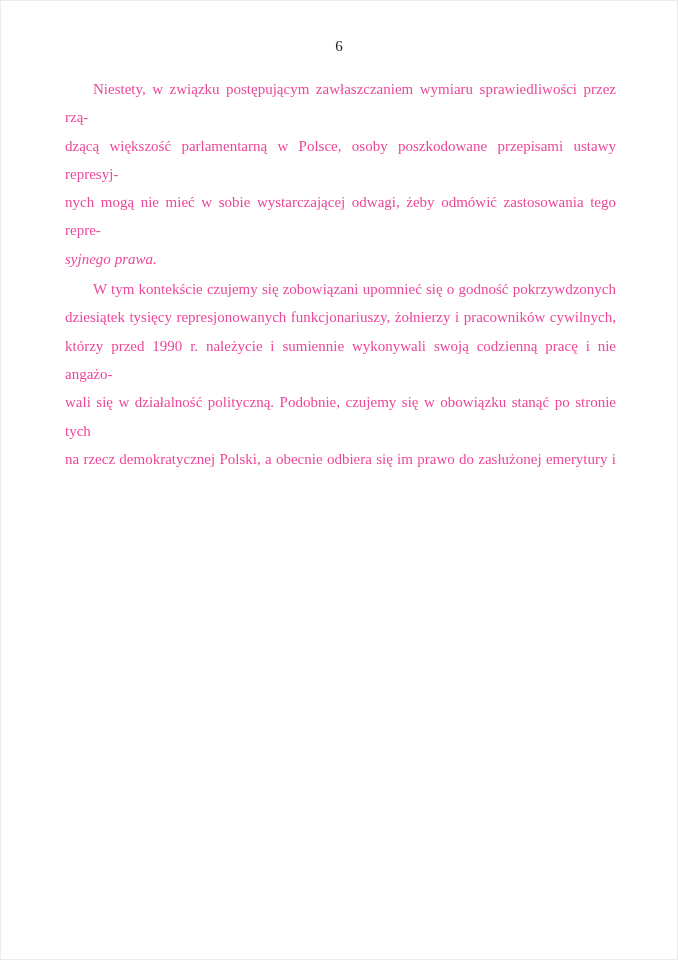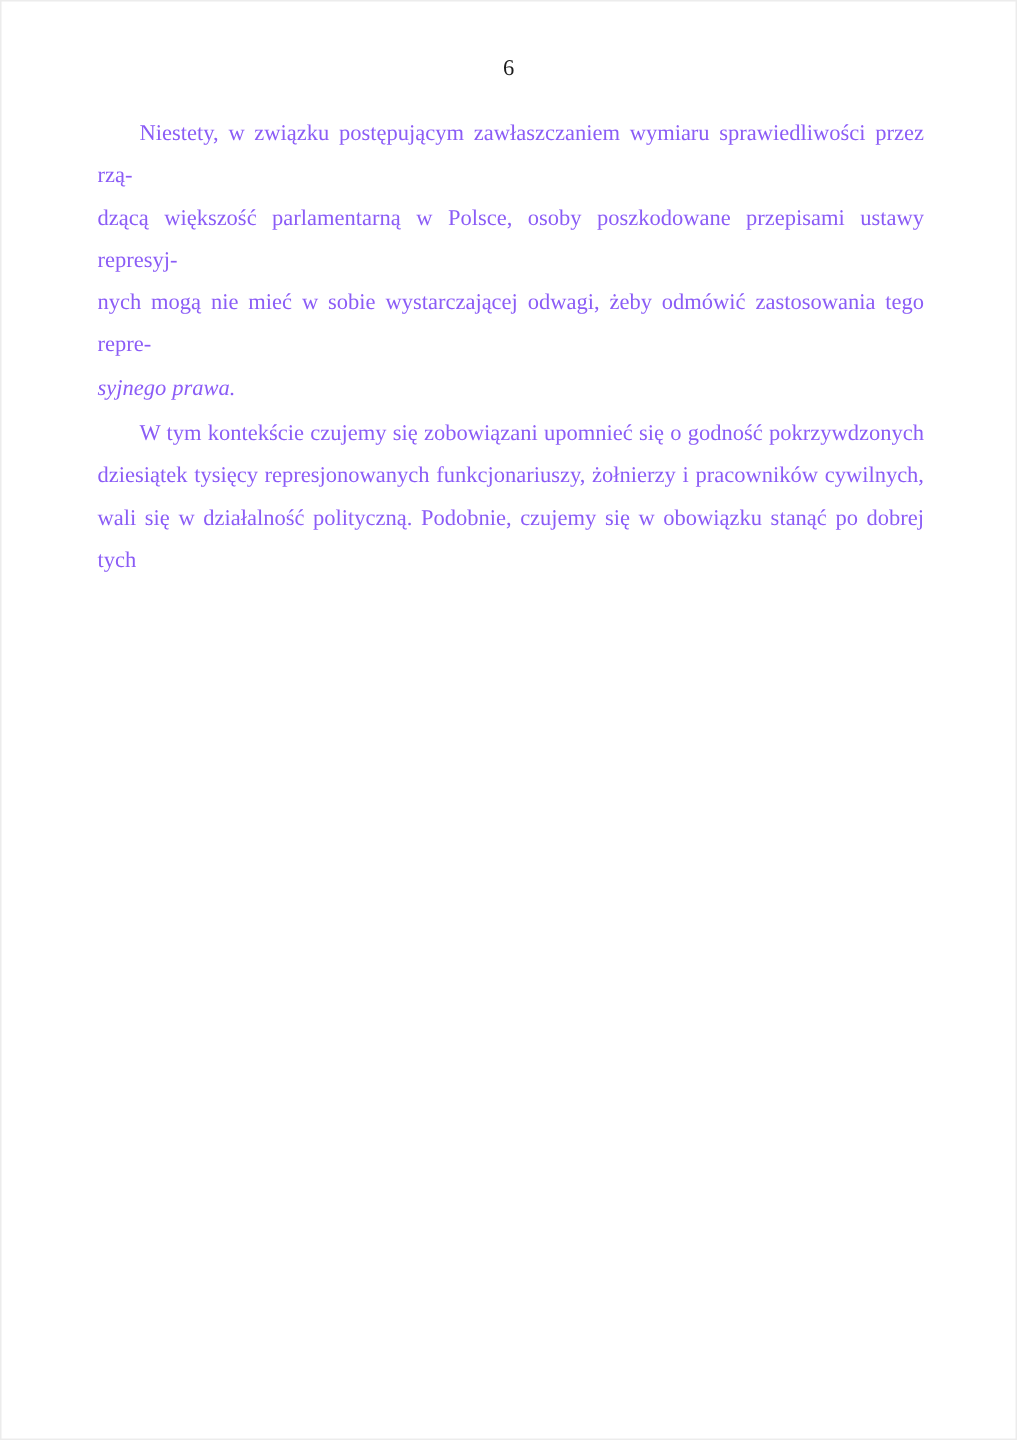--- a/index.html
+++ b/index.html
@@ -35,21 +35,21 @@
     line-height: 18px;
     color: #1c1c1c;
   }
   .text-block {
     position: absolute;
     top: 74px;
     left: 64px;
     width: 551px;
     font-size: 15px;
     line-height: 28.3px;
-    color: #8b5cf6;
+    color: #ec4899;
   }
   .paragraph {
     margin: 0 0 2px 0;
   }
   .line {
     text-align: justify;
     text-align-last: justify;
     -moz-text-align-last: justify;
     white-space: normal;
     word-spacing: 0.2px;
@@ -71,16 +71,18 @@
   <div class="text-block" id="paragraphs">
       <div class="paragraph">
         <div class="line first">Niestety, w związku postępującym zawłaszczaniem wymiaru sprawiedliwości przez rzą-</div>
         <div class="line">dzącą większość parlamentarną w Polsce, osoby poszkodowane przepisami ustawy represyj-</div>
         <div class="line">nych mogą nie mieć w sobie wystarczającej odwagi, żeby odmówić zastosowania tego repre-</div>
         <div class="line last">syjnego prawa.</div>
       </div>
       <div class="paragraph">
         <div class="line first">W tym kontekście czujemy się zobowiązani upomnieć się o godność pokrzywdzonych</div>
         <div class="line">dziesiątek tysięcy represjonowanych funkcjonariuszy, żołnierzy i pracowników cywilnych,</div>
-        <div class="line">wali się w działalność polityczną. Podobnie, czujemy się w obowiązku stanąć po dobrej tych</div>
+        <div class="line">którzy przed 1990 r. należycie i sumiennie wykonywali swoją codzienną pracę i nie angażo-</div>
+        <div class="line">wali się w działalność polityczną. Podobnie, czujemy się w obowiązku stanąć po stronie tych</div>
+        <div class="line">na rzecz demokratycznej Polski, a obecnie odbiera się im prawo do zasłużonej emerytury i</div>
       </div>
     </div>
 </div>
 
 </body></html>

